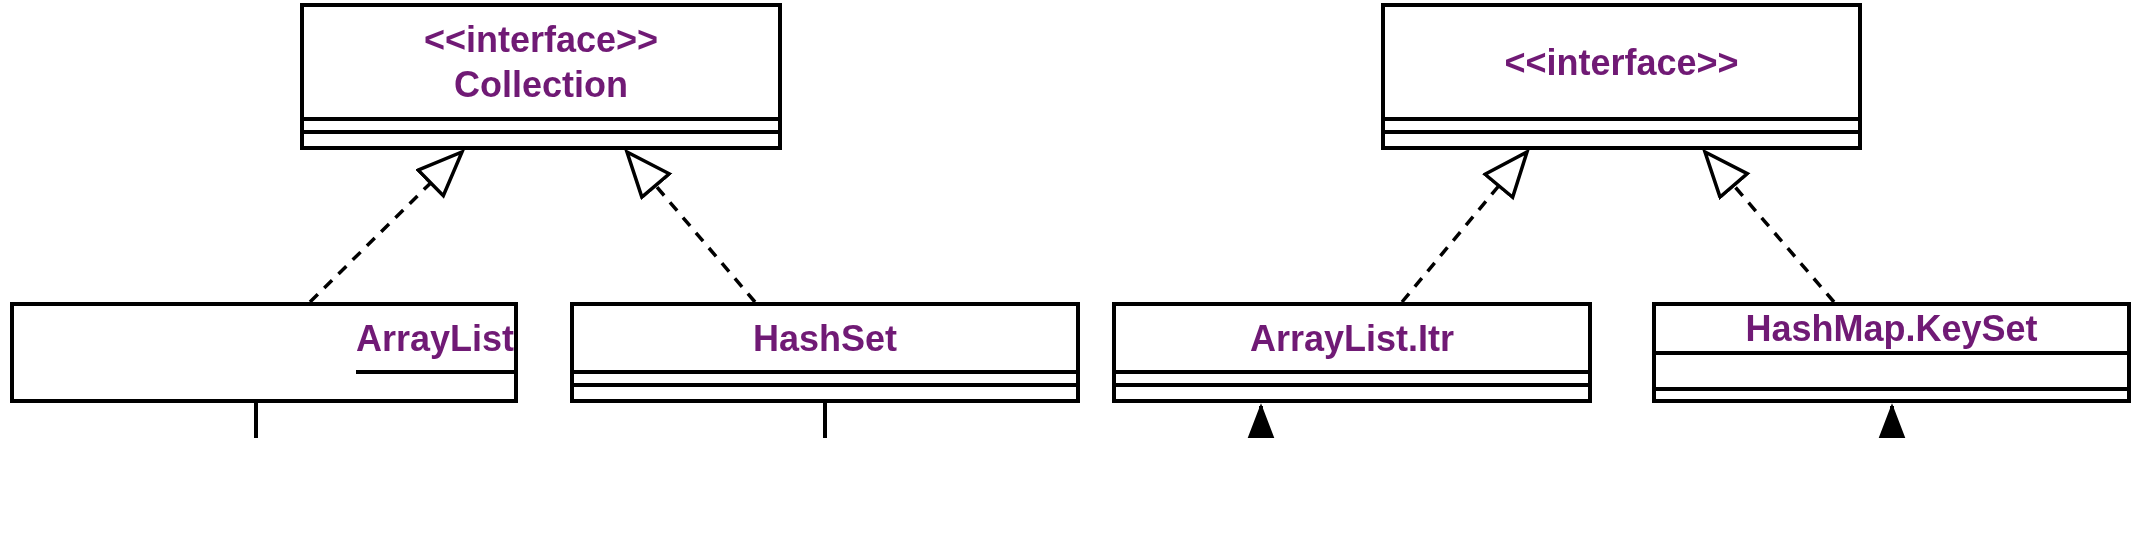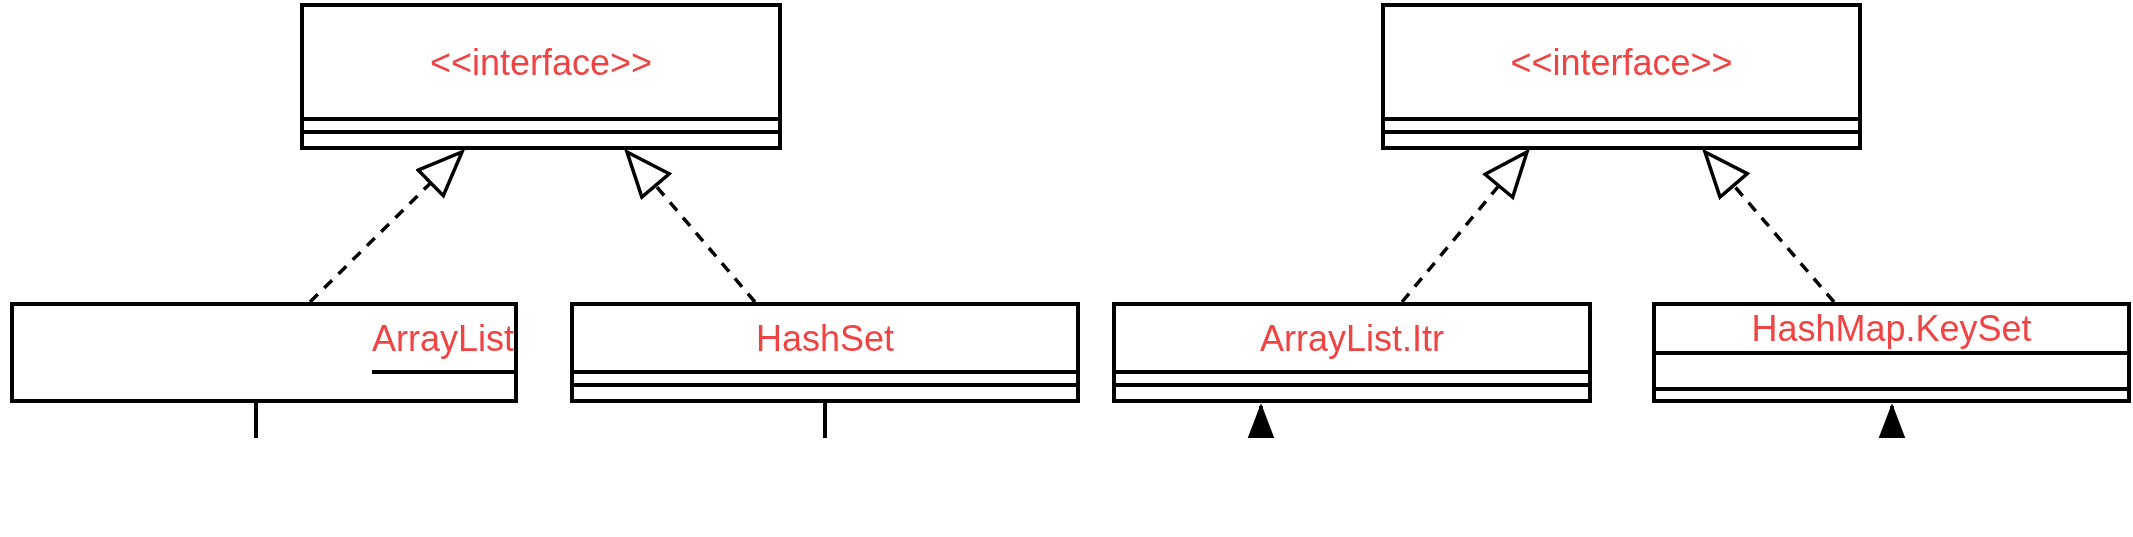--- a/index.html
+++ b/index.html
@@ -6,22 +6,23 @@
     margin: 0;
     padding: 0;
     background: #ffffff;
   }
   .canvas {
     position: relative;
     width: 2133px;
     height: 438px;
     background: #ffffff;
     font-family: "Liberation Sans", sans-serif;
-    color: #ef4444;
+    color: #701a75;
     overflow: hidden;
+    font-weight: bold;
   }
   .uml-node {
     position: absolute;
     box-sizing: border-box;
     background: #ffffff;
     border: 4px solid #000000;
     display: flex;
     flex-direction: column;
   }
   .name-compartment {
@@ -72,20 +73,21 @@
   }
 </style>
 </head>
 <body>
 
 <div class="canvas">
 
   <div class="uml-node" id="node-collection">
     <div class="name-compartment">
       <div>&lt;&lt;interface&gt;&gt;</div>
+      <div>Collection</div>
     </div>
     <div class="attributes-compartment"></div>
     <div class="methods-compartment"></div>
   </div>
 
   <div class="uml-node" id="node-iterator">
     <div class="name-compartment">
       <div>&lt;&lt;interface&gt;&gt;</div>
     </div>
     <div class="attributes-compartment"></div>

